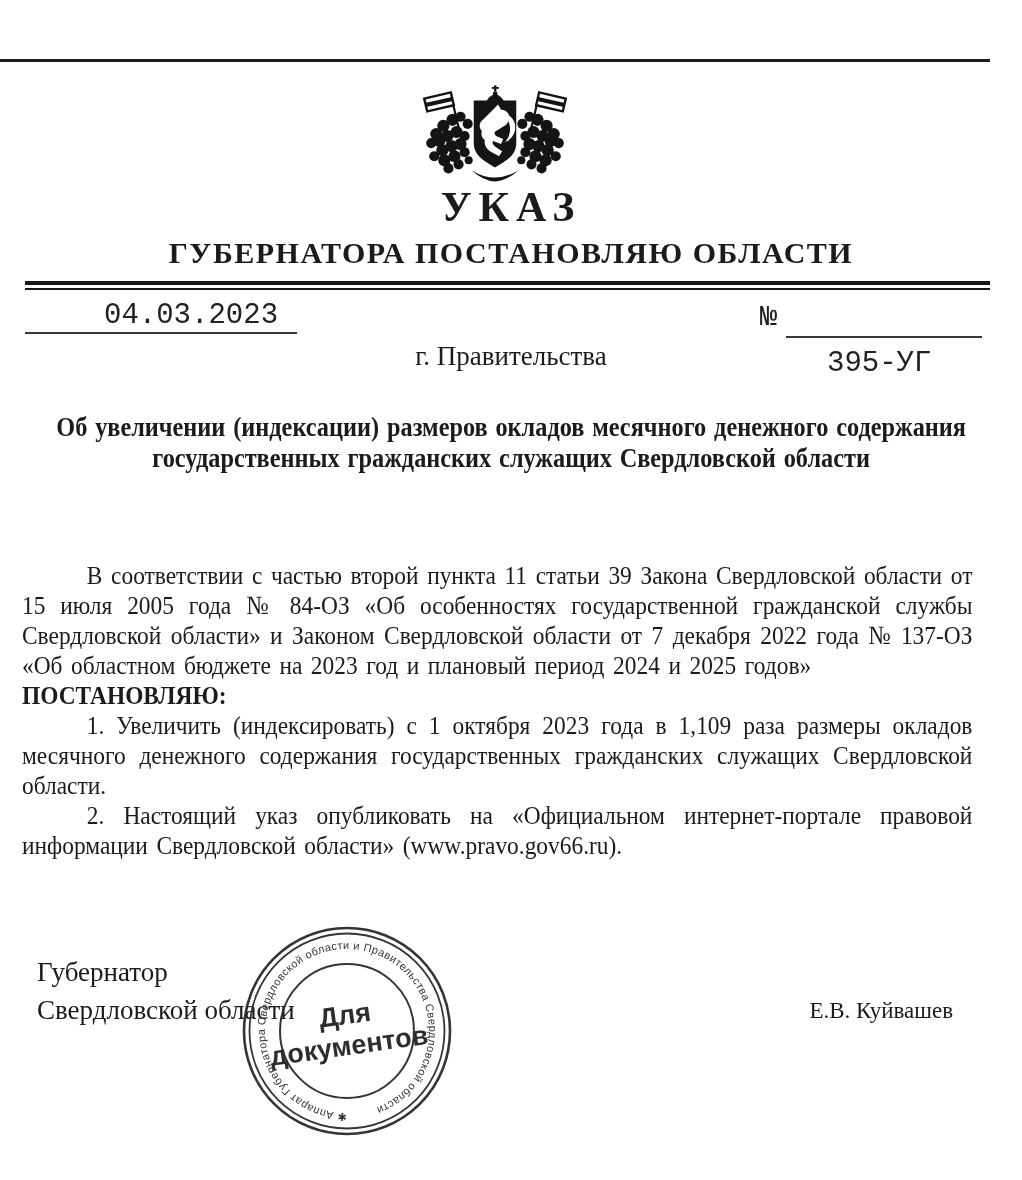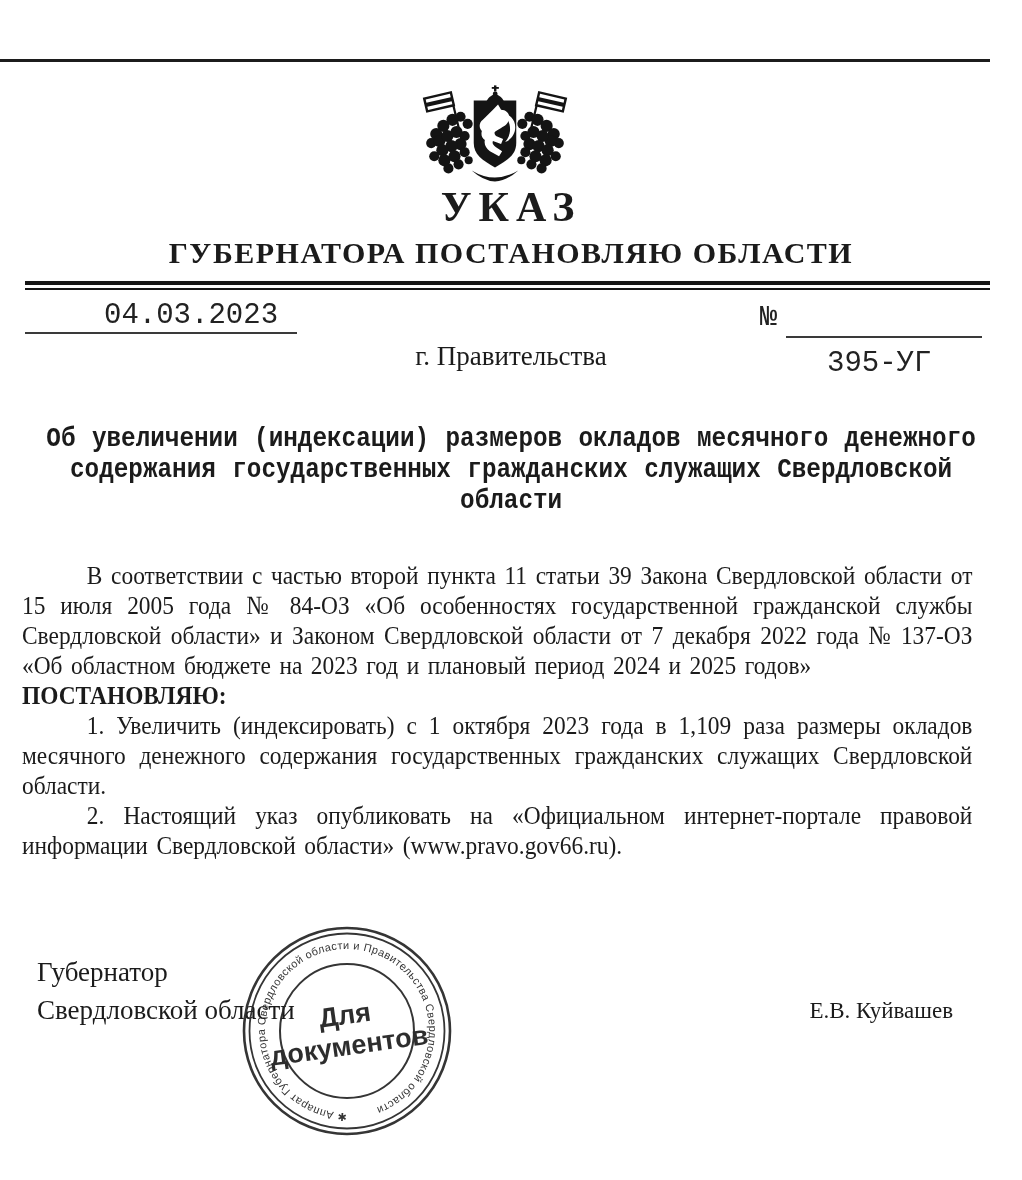--- a/index.html
+++ b/index.html
@@ -41,21 +41,21 @@
   .decree-date{position:absolute;left:104px;top:299px;}
   .date-underline{position:absolute;left:25px;top:332px;width:272px;height:2px;background:#3a3a3a;}
   .number-sign{position:absolute;left:760px;top:301px;}
   .decree-number{position:absolute;left:827px;top:299px;margin-top:48px;}
   .number-underline{position:absolute;left:786px;top:336px;width:196px;height:2px;background:#3a3a3a;}
   .city{
     position:absolute;top:341px;left:0;width:1022px;
     text-align:center;font-size:27px;
   }
   .squeeze{transform:scaleX(0.9);transform-origin:0 0;}
-  .title-block{position:absolute;left:35px;top:424px;width:952px;font-family:Liberation Mono, monospace;}
+  .title-block{position:absolute;left:35px;top:412px;width:952px;}
   .title-block .squeeze{width:1058px;}
   .doc-title{
     margin:0;text-align:center;font-weight:bold;font-size:27px;line-height:31px;
     word-spacing:2px;
   }
   .body-block{position:absolute;left:22px;top:561px;width:950px;}
   .body-block .squeeze{width:1056px;}
   .body-block p{
     margin:0;font-size:26px;line-height:30px;text-align:justify;word-spacing:3px;
   }

